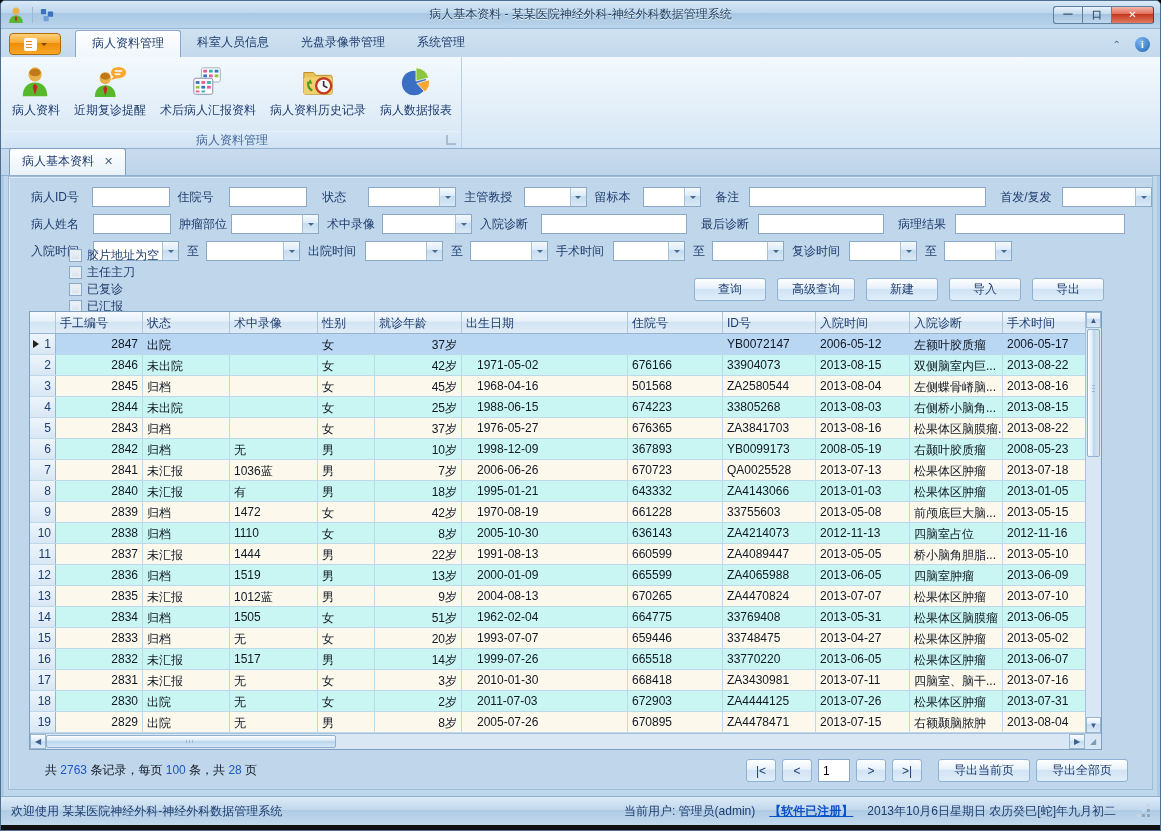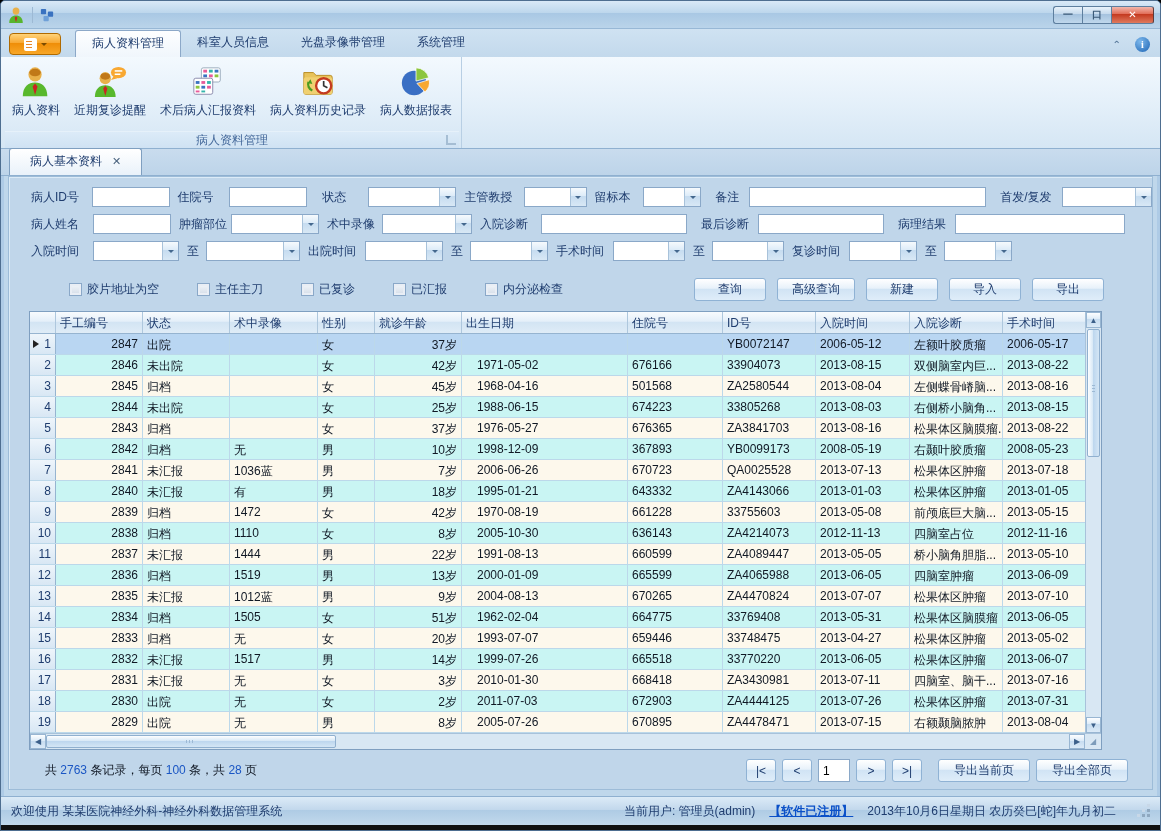--- a/index.html
+++ b/index.html
@@ -56,21 +56,21 @@
   .rbtn svg { width:34px; height:34px; }
   .rbtn .rlbl { color:#1e3c6e; white-space:nowrap; }
   .rgroup-foot { height:17px; display:flex; align-items:center; justify-content:center; position:relative;
     color:#44689a; background:linear-gradient(#dcebf8,#cfe2f3); border-top:1px solid #e6f1fa; }
   .launcher { position:absolute; right:3px; bottom:3px; width:10px; height:10px;
     border-left:2px solid #9ab4cc; border-bottom:2px solid #9ab4cc; transform:rotate(0deg); opacity:.8; }
 
   
   .doctab-bar { height:27px; background:linear-gradient(#c9dcee,#bdd4e9); display:flex; align-items:flex-end;
     padding-left:8px; border-bottom:1px solid #8fb0d0; }
-  .doctab { display:flex; align-items:center; gap:10px; padding:4px 20px 5px;
+  .doctab { display:flex; align-items:center; gap:10px; padding:4px 12px 5px;
     background:linear-gradient(#ffffff,#e9f2fa); border:1px solid #7f9fc0; border-bottom:none;
     border-radius:3px 3px 0 0; }
   .doctab .x { color:#4a637e; font-weight:bold; font-size:11px; }
 
   
   .content { flex:1; background:#c0d6ea; border:1px solid #9dbcd8; margin:0 7px;
     box-shadow:inset 1px 1px 0 #dcebf7; padding-top:10px; position:relative; }
 
   .frow { display:flex; align-items:center; margin:0 0 7px 22px; height:20px; }
   .flbl { white-space:nowrap; margin-right:5px; }
@@ -161,20 +161,21 @@
         <path d="M4 30 c0-9 5.5-13 12-13 s12 4 12 13 z" fill="#57b52e"></path>
         <path d="M16 18 l2.4 3 -2.4 8 -2.4-8 z" fill="#c22"></path>
       </svg>
       <span class="qat-sep"></span>
       <svg width="14" height="14" viewBox="0 0 16 16">
         <rect x="1" y="1" width="6" height="6" rx="1" fill="#3a72c0"></rect>
         <rect x="9" y="4" width="6" height="6" rx="1" fill="#3a72c0"></rect>
         <rect x="4" y="9" width="6" height="6" rx="1" fill="#6fa0d8"></rect>
       </svg>
     </div>
+    <div class="win-title">病人基本资料 - 某某医院神经外科-神经外科数据管理系统</div>
     <div class="winbtns">
       <div class="wbtn">一</div>
       <div class="wbtn">口</div>
       <div class="wbtn wbtn-close">✕</div>
     </div>
   </div>
 
   <div class="ribbon-tabs">
     <div class="app-btn">
       <span class="doc"></span>
@@ -379,21 +380,21 @@
         </span>
       <span class="gap8"></span>
       <span class="flbl" style="width:14px">至</span>
       <span class="dd" style="width:68px">
           <span class="dbox"></span>
           <span class="dbtn"></span>
         </span>
     </div>
 
     <div class="filter-row">
-      <div id="filterChecks" style="display:flex;">
+      <div id="filterChecks" style="display:flex;flex-direction:column;">
           <div class="cbitem">
             <span class="cbox"></span>
             <span>胶片地址为空</span>
           </div>
           <div class="cbitem">
             <span class="cbox"></span>
             <span>主任主刀</span>
           </div>
           <div class="cbitem">
             <span class="cbox"></span>

